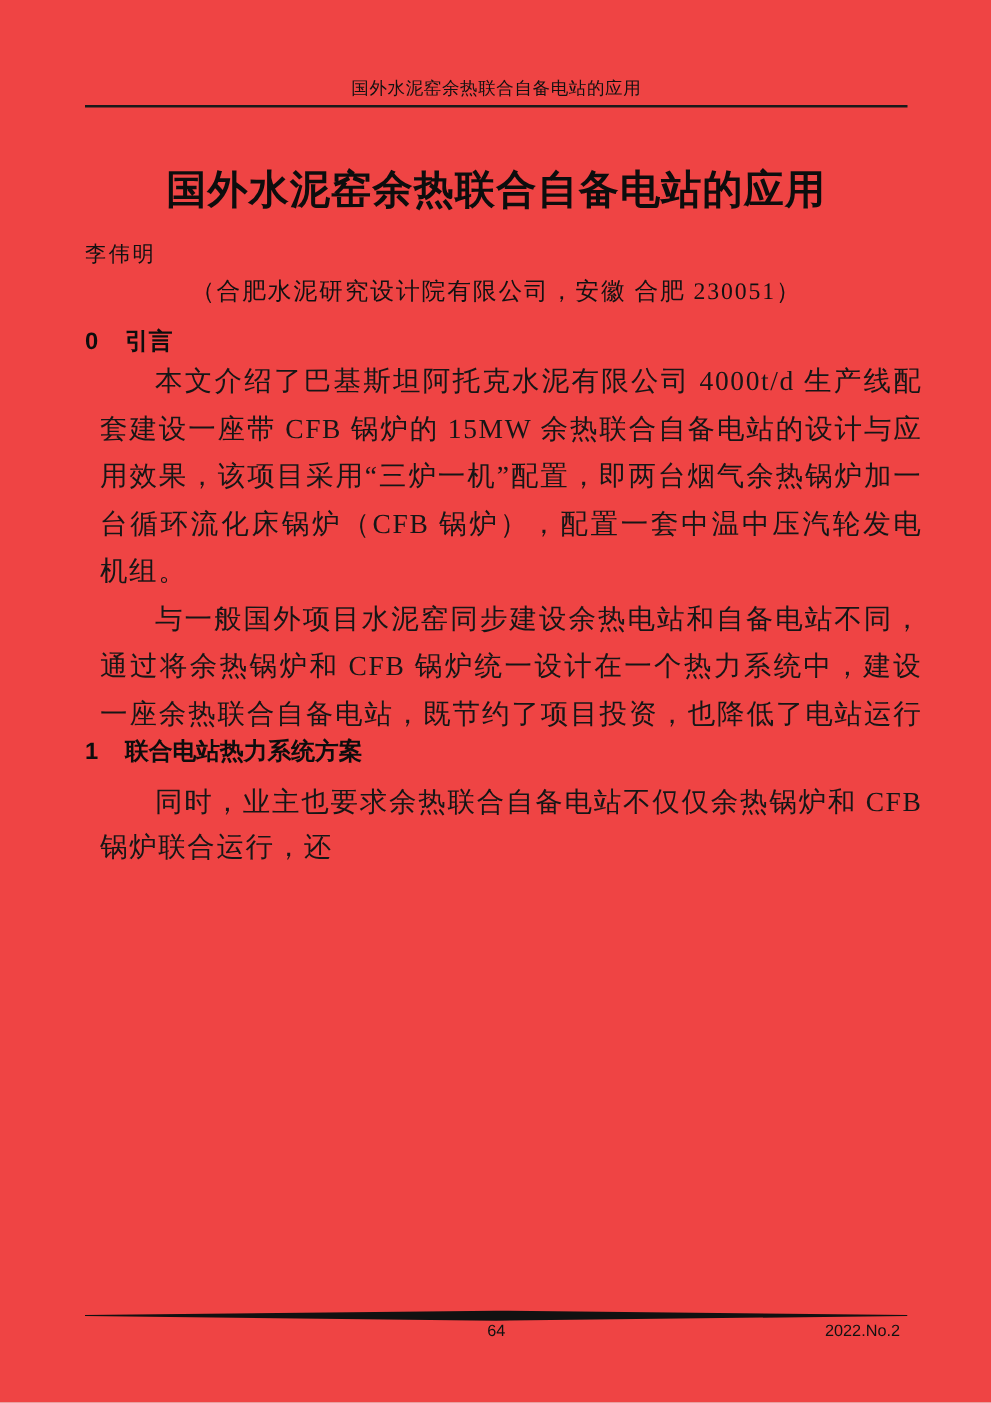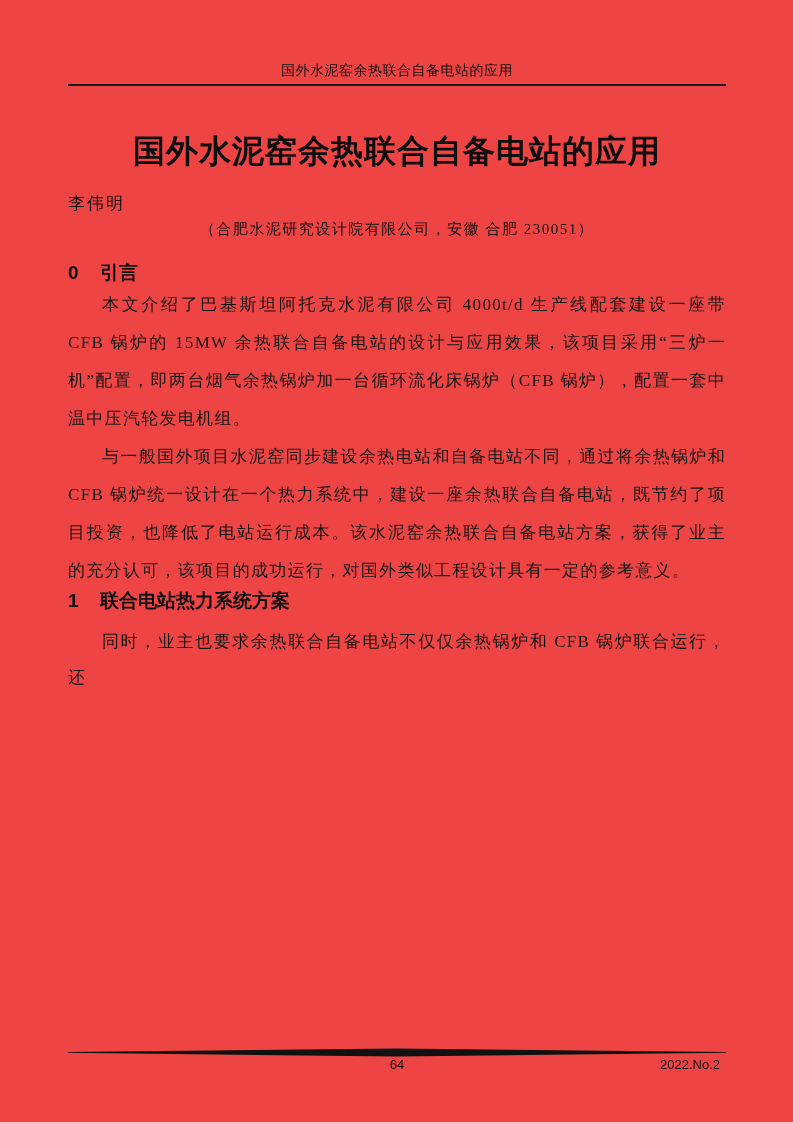--- a/index.html
+++ b/index.html
@@ -58,45 +58,45 @@
     text-align: left;
     font-size: 17px;
     letter-spacing: 2px;
   }
   .affiliation {
     position: absolute;
     top: 220px;
     left: 68px;
     width: 658px;
     text-align: center;
-    font-size: 15px;
+    font-size: 19px;
     letter-spacing: 1.5px;
   }
   
   .sec-heading {
     position: absolute;
     left: 68px;
     width: 658px;
     margin: 0;
     font-family: "Liberation Sans", "DejaVu Sans", sans-serif;
     font-weight: 700;
     font-size: 19px;
     color: #0d0d0d;
   }
   .sec-heading .sec-num { display: inline-block; min-width: 32px; }
   #sec0-heading { top: 260px; }
   #sec1-heading { top: 588px; }
   
   .para-block {
     position: absolute;
-    left: 68px;
+    left: 80px;
     width: 658px;
     overflow: hidden;
     text-align: justify;
-    font-size: 17px;
+    font-size: 22px;
     letter-spacing: 1.3px;
     color: #161616;
   }
   #para-block-a { top: 286px;  height: 302px; line-height: 38px; }
   #para-block-b { top: 624px;  height: 420px; line-height: 36px; }
   .body-para {
     margin: 0;
     text-indent: 2em;
   }
   

